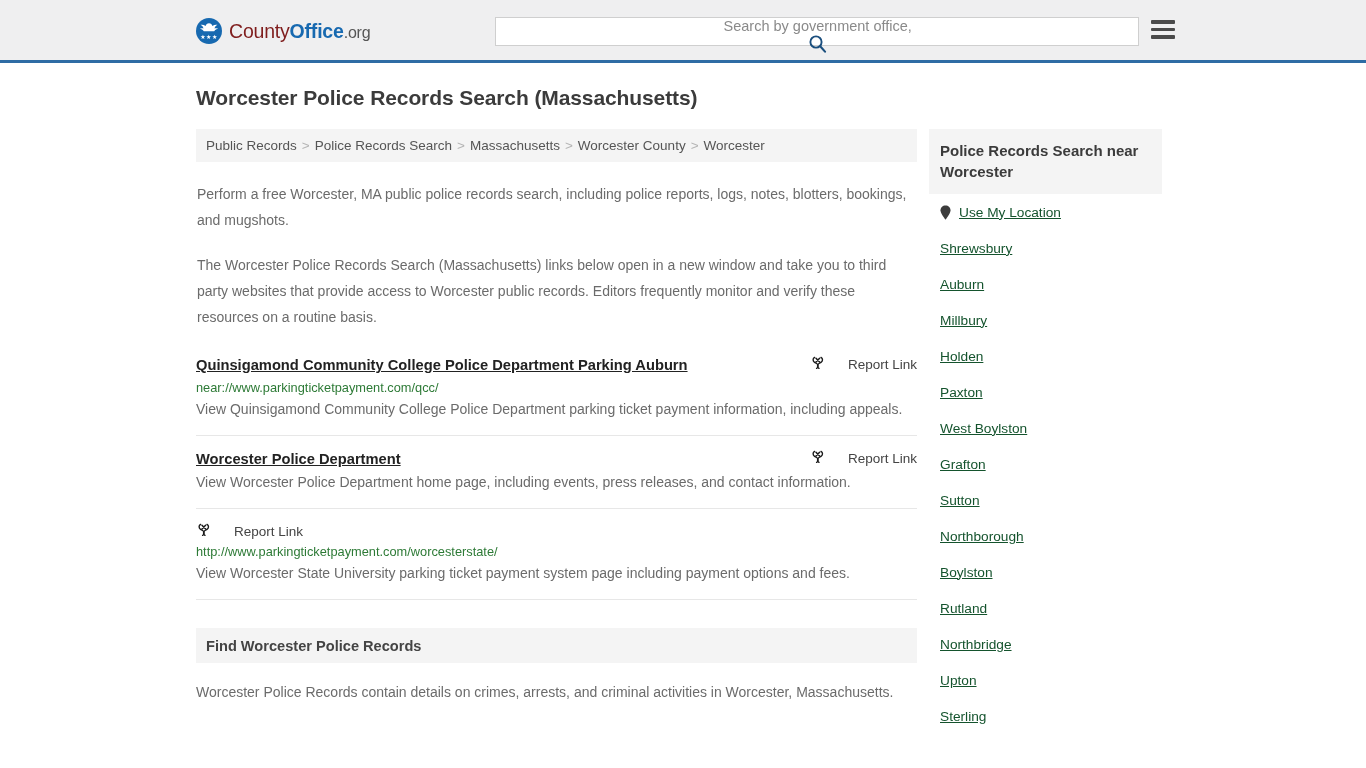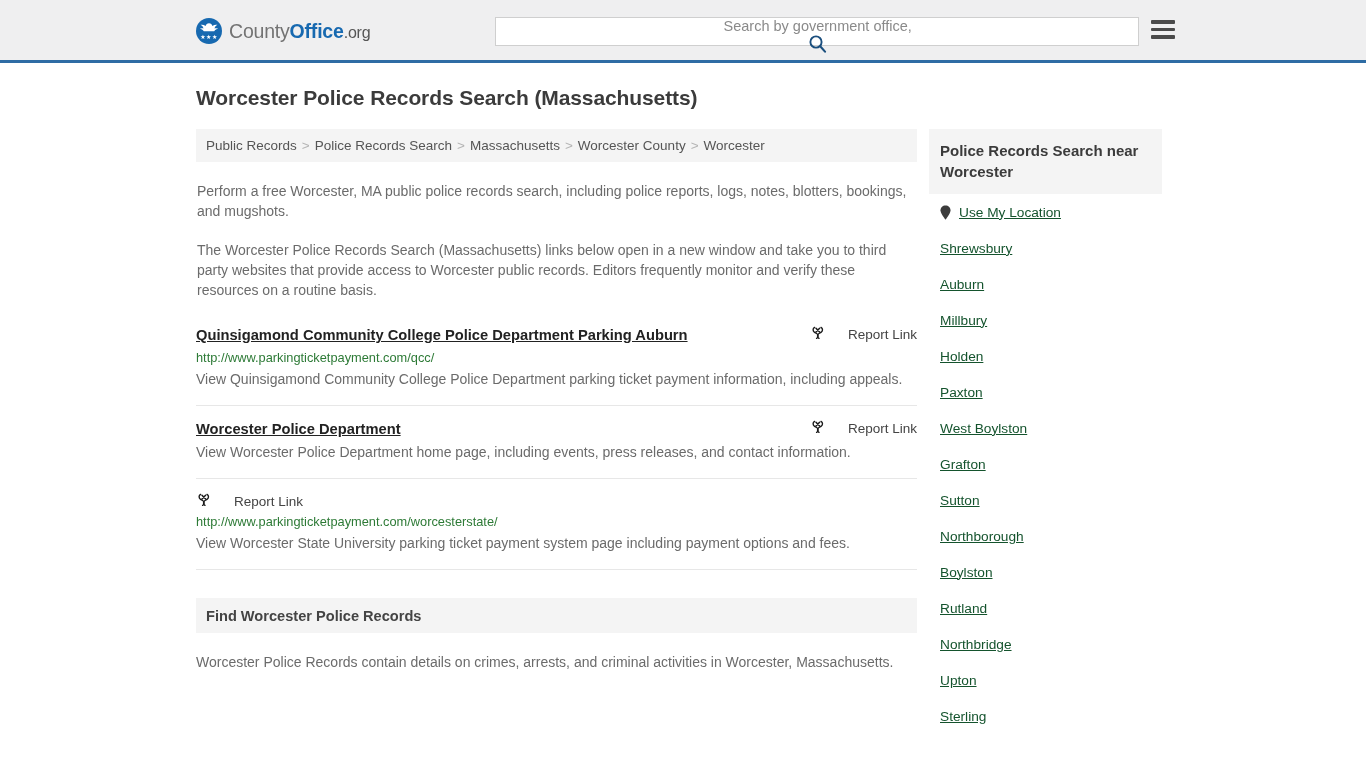--- a/index.html
+++ b/index.html
@@ -52,21 +52,21 @@
     color: #ffffff;
     font-size: 6px;
     letter-spacing: 0.5px;
     line-height: 6px;
   }
   .brand-text {
     font-size: 19.5px;
     letter-spacing: -0.2px;
     white-space: nowrap;
   }
-  .brand-text .w1 { color: #737373; text-align: right; }
+  .brand-text .w1 { color: #7f1d1d; text-align: right; }
   .brand-text .w2 { color: #1769b0; font-weight: bold; }
   .brand-text .w3 { color: #555; font-size: 16px; }
 
   .searchwrap {
     position: absolute;
     left: 495px;
     top: 17px;
     width: 644px;
     height: 29px;
     background: #ffffff;
@@ -153,21 +153,21 @@
   }
   .breadcrumb .sep {
     color: #b4b4b4;
     margin: 0 5px;
   }
 
   
   .intro { padding: 0 1px; }
   .intro p {
     font-size: 14px;
-    line-height: 20px;
+    line-height: 26px;
     color: #6b6b6b;
     margin: 19px 0 0 0;
   }
   .intro p:first-child { margin-top: 19px; }
   .intro a.inline {
     color: #444;
     font-weight: bold;
     text-decoration: underline;
   }
 
@@ -329,21 +329,21 @@
               <a class="link-title" href="#">Quinsigamond Community College Police Department Parking Auburn</a>
               <a class="report" href="#">
                 <svg width="16" height="16" viewBox="0 0 16 16">
                   <path d="M6.0 2.2 L9.6 6.0 M9.6 2.2 L6.0 6.0" stroke="#1a1a1a" stroke-width="1.5" fill="none" stroke-linecap="round"></path>
                   <path d="M4.6 3.0 C2.6 4.2 2.6 7.2 4.6 8.4 L6.6 9.6 C8.6 10.8 8.6 13.8 6.6 15.0" stroke="#1a1a1a" stroke-width="1.4" fill="none" stroke-linecap="round" transform="translate(0,-1.4) scale(1,0.92)"></path>
                   <path d="M11.0 3.0 C13.0 4.2 13.0 7.2 11.0 8.4 L9.0 9.6 C7.0 10.8 7.0 13.8 9.0 15.0" stroke="#1a1a1a" stroke-width="1.4" fill="none" stroke-linecap="round" transform="translate(0,-1.4) scale(1,0.92)"></path>
                 </svg>
                 <span>Report Link</span>
               </a>
             </div>
-            <a class="link-url" href="#">http://www.parkingticketpayment.com/qcc/</a>
+            <a class="link-url" href="#">near://www.parkingticketpayment.com/qcc/</a>
             <p class="link-desc">View Quinsigamond Community College Police Department parking ticket payment information, including appeals.</p>
           </div>
 
           <div class="link-entry">
             <div class="link-row">
               <a class="link-title" href="#">Worcester Police Department</a>
               <a class="report" href="#">
                 <svg width="16" height="16" viewBox="0 0 16 16">
                   <path d="M6.0 2.2 L9.6 6.0 M9.6 2.2 L6.0 6.0" stroke="#1a1a1a" stroke-width="1.5" fill="none" stroke-linecap="round"></path>
                   <path d="M4.6 3.0 C2.6 4.2 2.6 7.2 4.6 8.4 L6.6 9.6 C8.6 10.8 8.6 13.8 6.6 15.0" stroke="#1a1a1a" stroke-width="1.4" fill="none" stroke-linecap="round" transform="translate(0,-1.4) scale(1,0.92)"></path>

